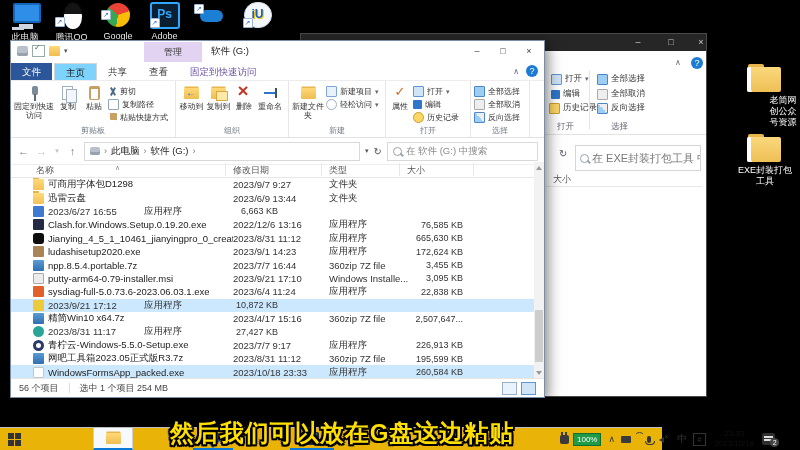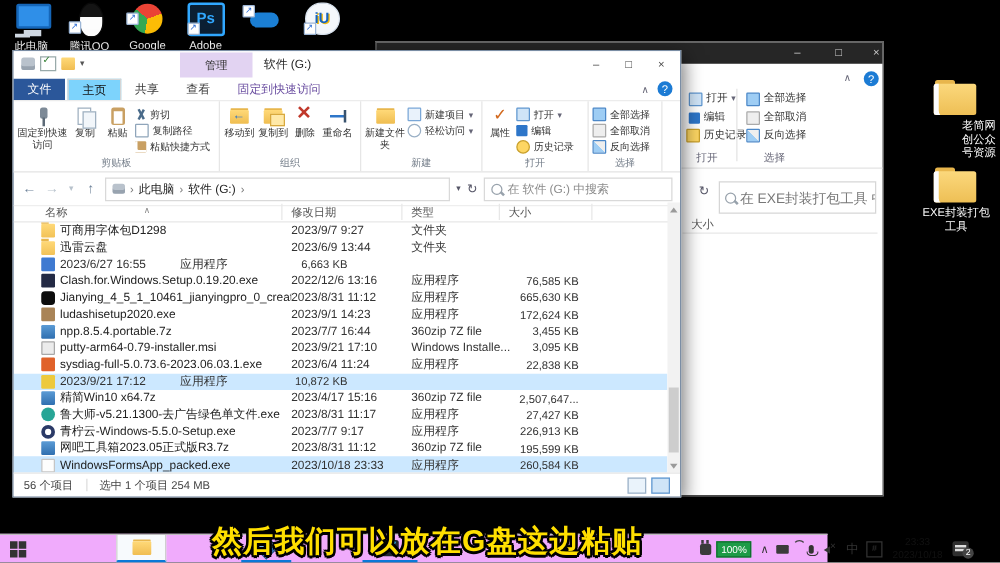--- a/index.html
+++ b/index.html
@@ -140,21 +140,21 @@
   .scroll .arr{position:absolute;left:2px;width:0;height:0;border-left:3px solid transparent;border-right:3px solid transparent;}
   .arr.up{top:4px;border-bottom:4px solid #9a9a9a;}
   .arr.down{bottom:4px;border-top:4px solid #9a9a9a;}
   .sbar{position:absolute;left:0;right:0;bottom:0;height:18px;border-top:1px solid #e6e6e6;display:flex;align-items:center;
         gap:10px;padding:0 8px;font-size:9px;color:#444;background:#fff;}
   .sdiv{width:1px;height:10px;background:#ddd;}
   .viewicons{margin-left:auto;display:flex;gap:4px;}
   .vicon{width:13px;height:11px;border:1px solid #9ab0c6;background:#eaf3fb;}
   .vicon.active{background:#cfe4f7;border-color:#5f96cf;}
   
-  #taskbar{position:absolute;left:0;bottom:0;width:662px;height:23px;background:#f0abfc;border-top:1px solid #bdbdbd;z-index:4;box-sizing:border-box;}
+  #taskbar{position:absolute;left:0;bottom:0;width:662px;height:23px;background:#eab308;border-top:1px solid #bdbdbd;z-index:4;box-sizing:border-box;}
   .startbtn{position:absolute;left:8px;top:5px;width:13px;height:13px;display:grid;grid-template-columns:6px 6px;grid-gap:1px;}
   .startbtn i{background:#333;width:6px;height:6px;}
   .tbtn{position:absolute;top:0;height:22px;display:flex;align-items:center;justify-content:center;border-bottom:2px solid #0a78d7;box-sizing:border-box;}
   .tbtn.active{background:#f7fafd;border-left:1px solid #cfcfcf;border-right:1px solid #cfcfcf;}
   .tb-folder{width:15px;height:11px;background:linear-gradient(#ffd978,#f0bd52);border-radius:1px;box-shadow:0 -2px 0 -0.5px #e8b64c;}
   .tb-cube{width:12px;height:12px;background:linear-gradient(135deg,#7db9e8 50%,#2a6fb5 50%);transform:rotate(45deg);border:1px solid #1d4f86;}
   .tb-app{width:14px;height:13px;background:#20262e;border-radius:2px;position:relative;}
   .tb-app::before{content:"";position:absolute;left:2px;top:3px;width:10px;height:2px;background:#35b3e8;transform:rotate(-30deg);}
   .tray{position:absolute;top:0;height:22px;display:flex;align-items:center;font-size:9px;color:#222;}
   .plug{width:9px;height:9px;background:#3b3b3b;border-radius:2px;position:relative;}
@@ -517,21 +517,20 @@
   </div>
       <div class="frow">
     <span class="ficon i-arc"></span>
     <span class="fname">精简Win10 x64.7z</span>
     <span class="fdate">2023/4/17 15:16</span>
     <span class="ftype">360zip 7Z file</span>
     <span class="fsize">2,507,647...</span>
   </div>
       <div class="frow">
     <span class="ficon i-teal"></span>
-    <span class="fname">鲁大师-v5.21.1300-去广告绿色单文件.exe</span>
     <span class="fdate">2023/8/31 11:17</span>
     <span class="ftype">应用程序</span>
     <span class="fsize">27,427 KB</span>
   </div>
       <div class="frow">
     <span class="ficon i-ring"></span>
     <span class="fname">青柠云-Windows-5.5.0-Setup.exe</span>
     <span class="fdate">2023/7/7 9:17</span>
     <span class="ftype">应用程序</span>
     <span class="fsize">226,913 KB</span>

